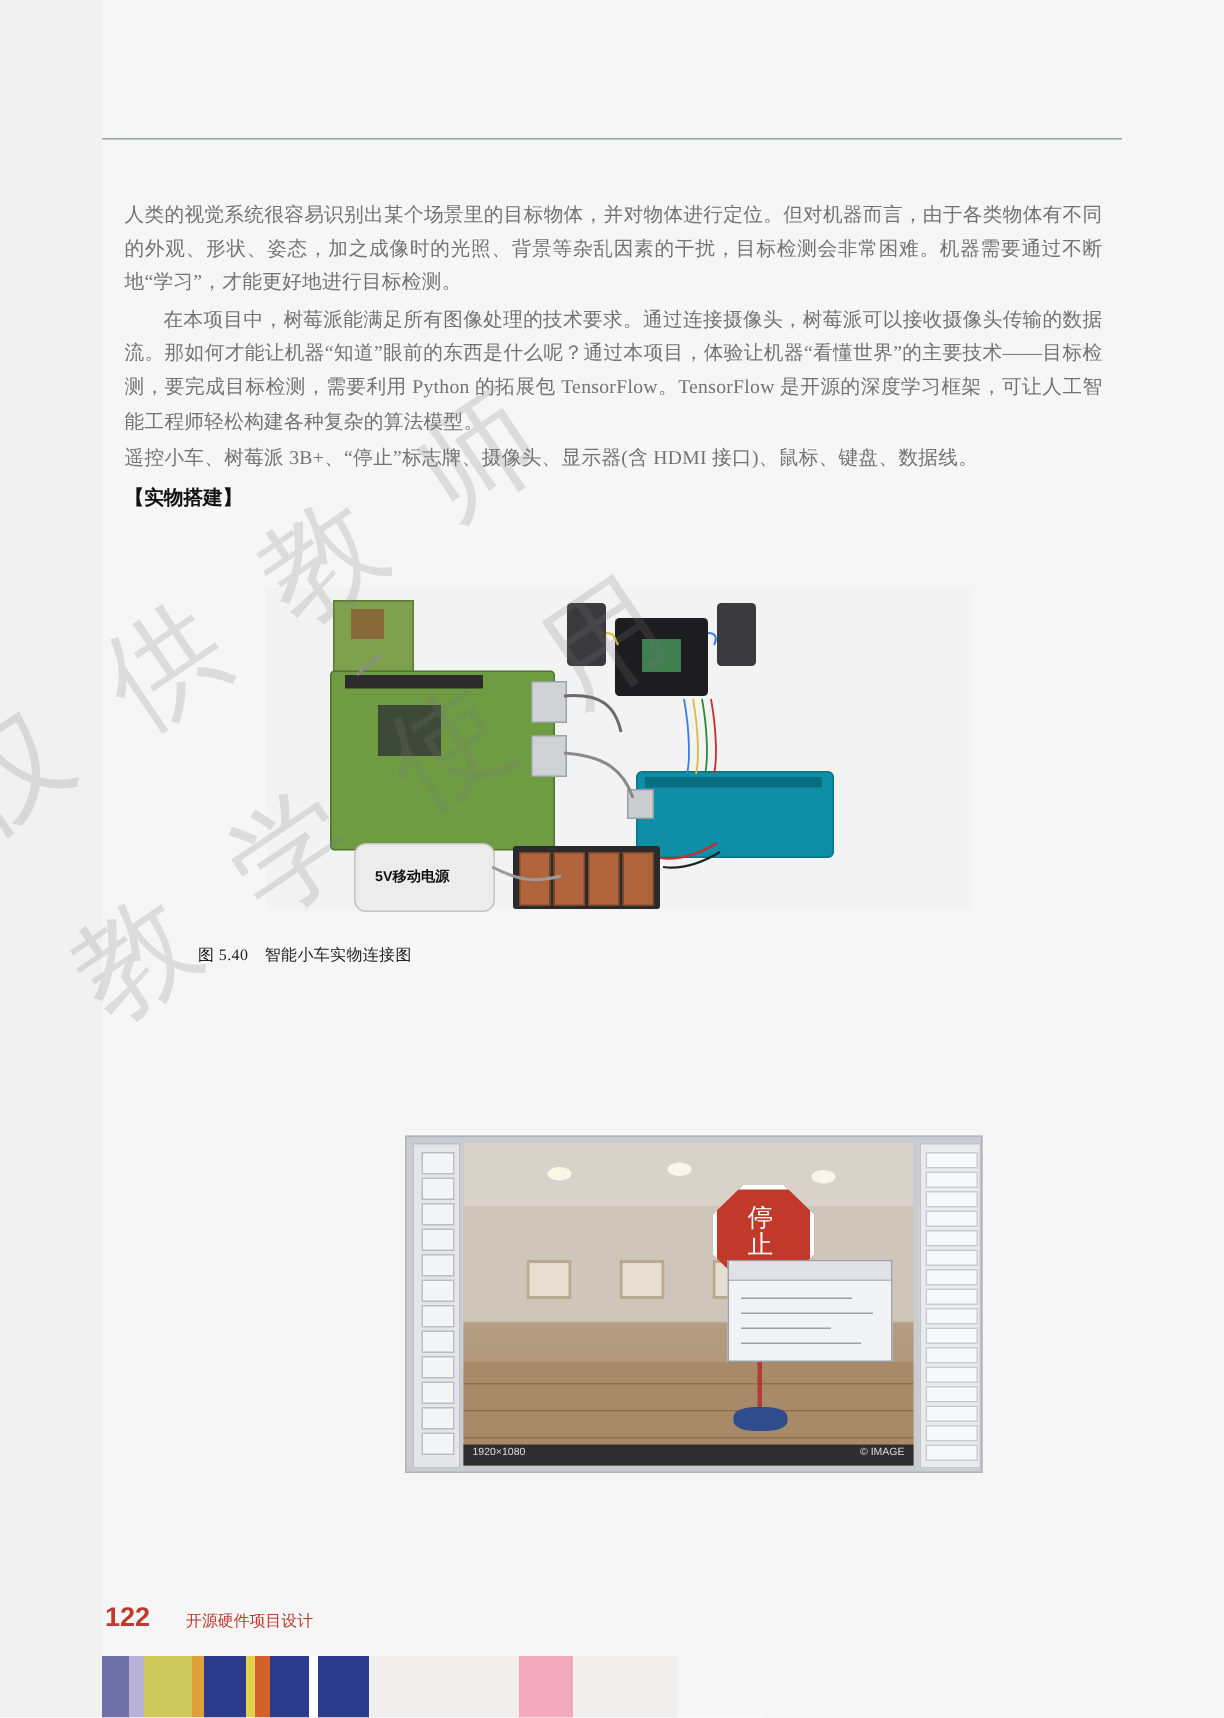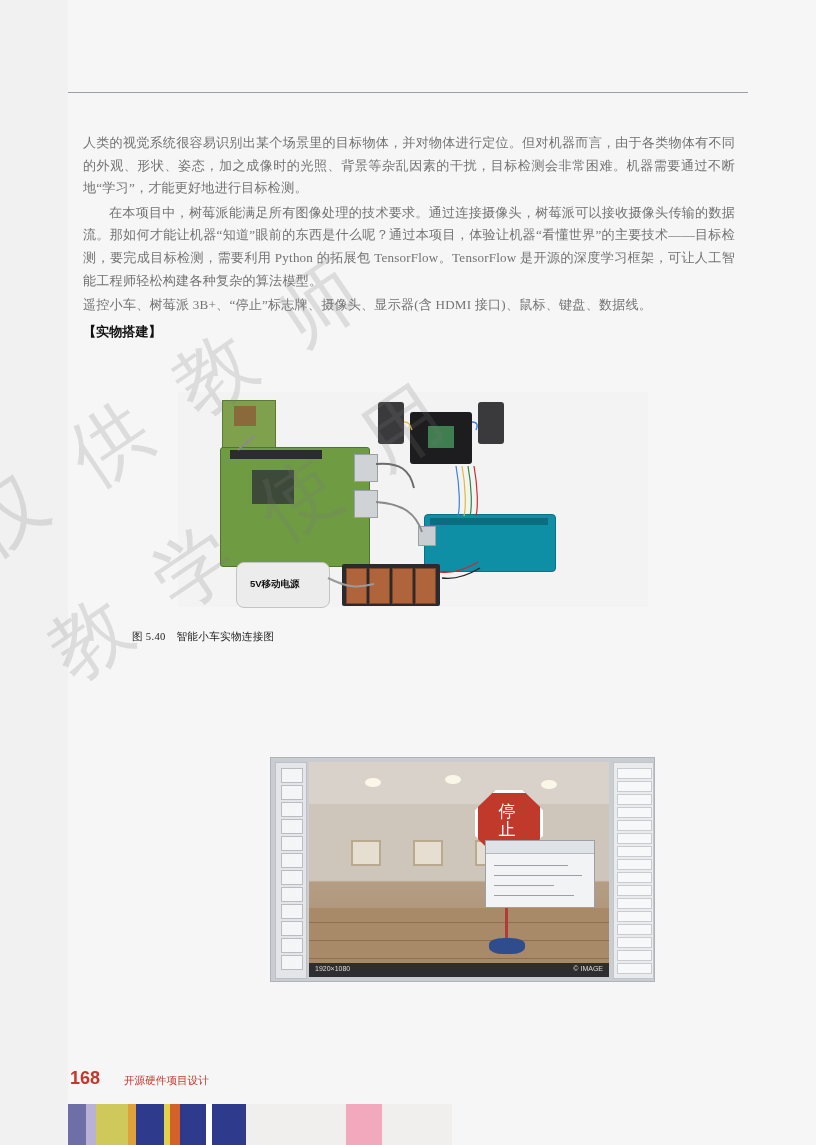--- a/index.html
+++ b/index.html
@@ -362,21 +362,21 @@
     </span>
     <span class="wm-line">
       <span>教</span>
       <span>学</span>
       <span>使</span>
       <span>用</span>
     </span>
   </div>
 
   <div class="footer">
-    <div class="pg-num">168</div>
+    <div class="pg-num">122</div>
     <div class="footer-title">开源硬件项目设计</div>
   </div>
 
   <div class="footer-bars">
     <div class="bar" style="left:68px; width:18px; background:#6f6fa8;"></div>
     <div class="bar" style="left:86px; width:10px; background:#b9b2d6;"></div>
     <div class="bar" style="left:96px; width:32px; background:#cfc85a;"></div>
     <div class="bar" style="left:128px; width:8px; background:#e0a03a;"></div>
     <div class="bar" style="left:136px; width:28px; background:#2e3a8c;"></div>
     <div class="bar" style="left:164px; width:6px; background:#e0d24a;"></div>

